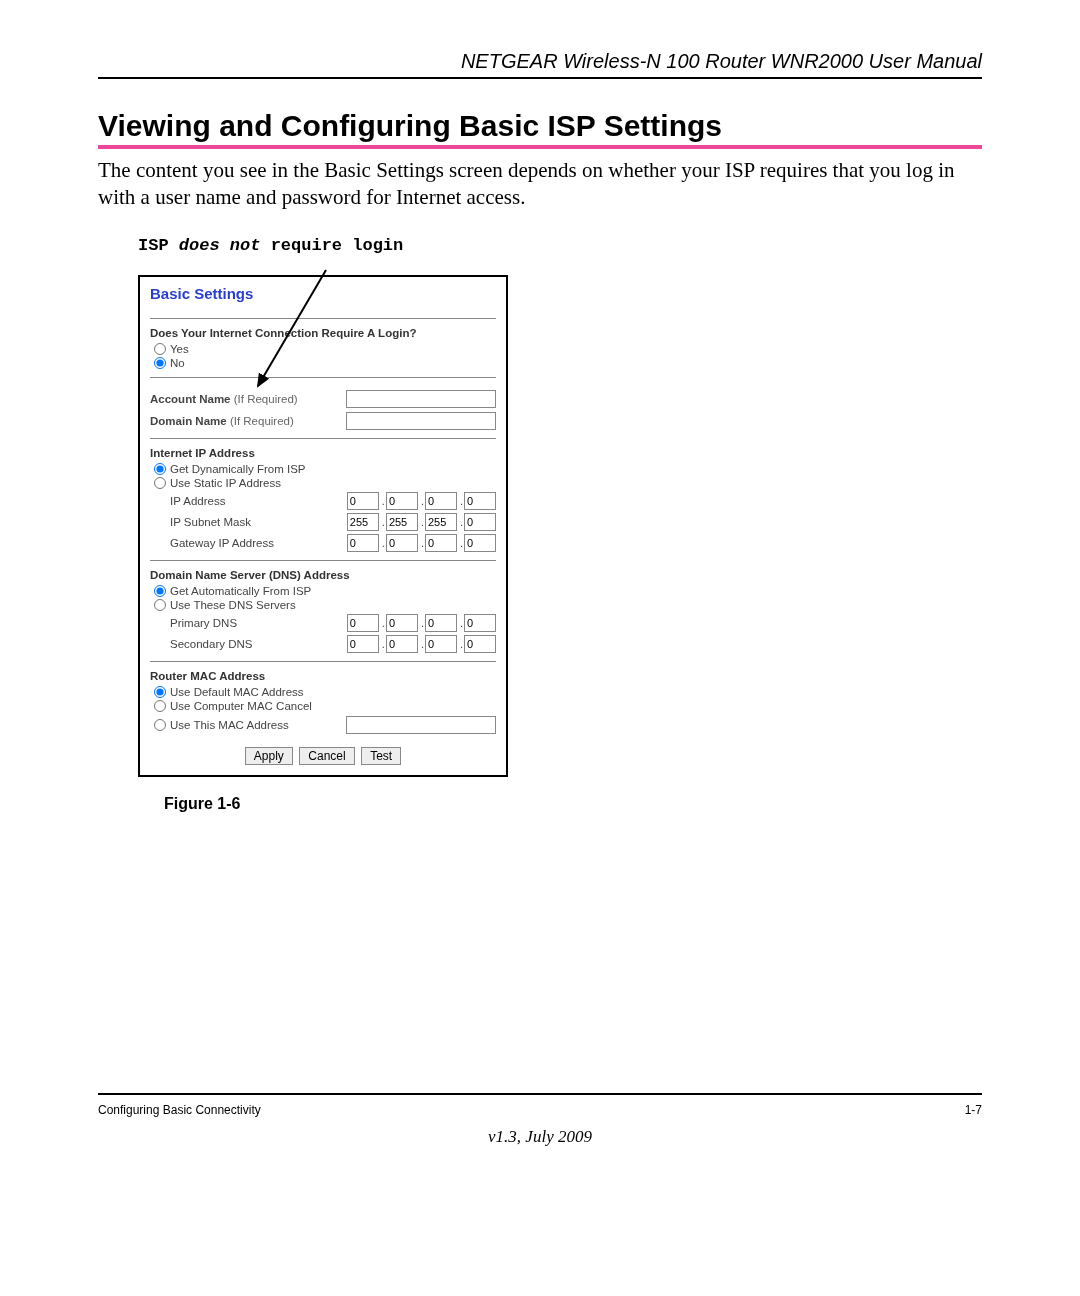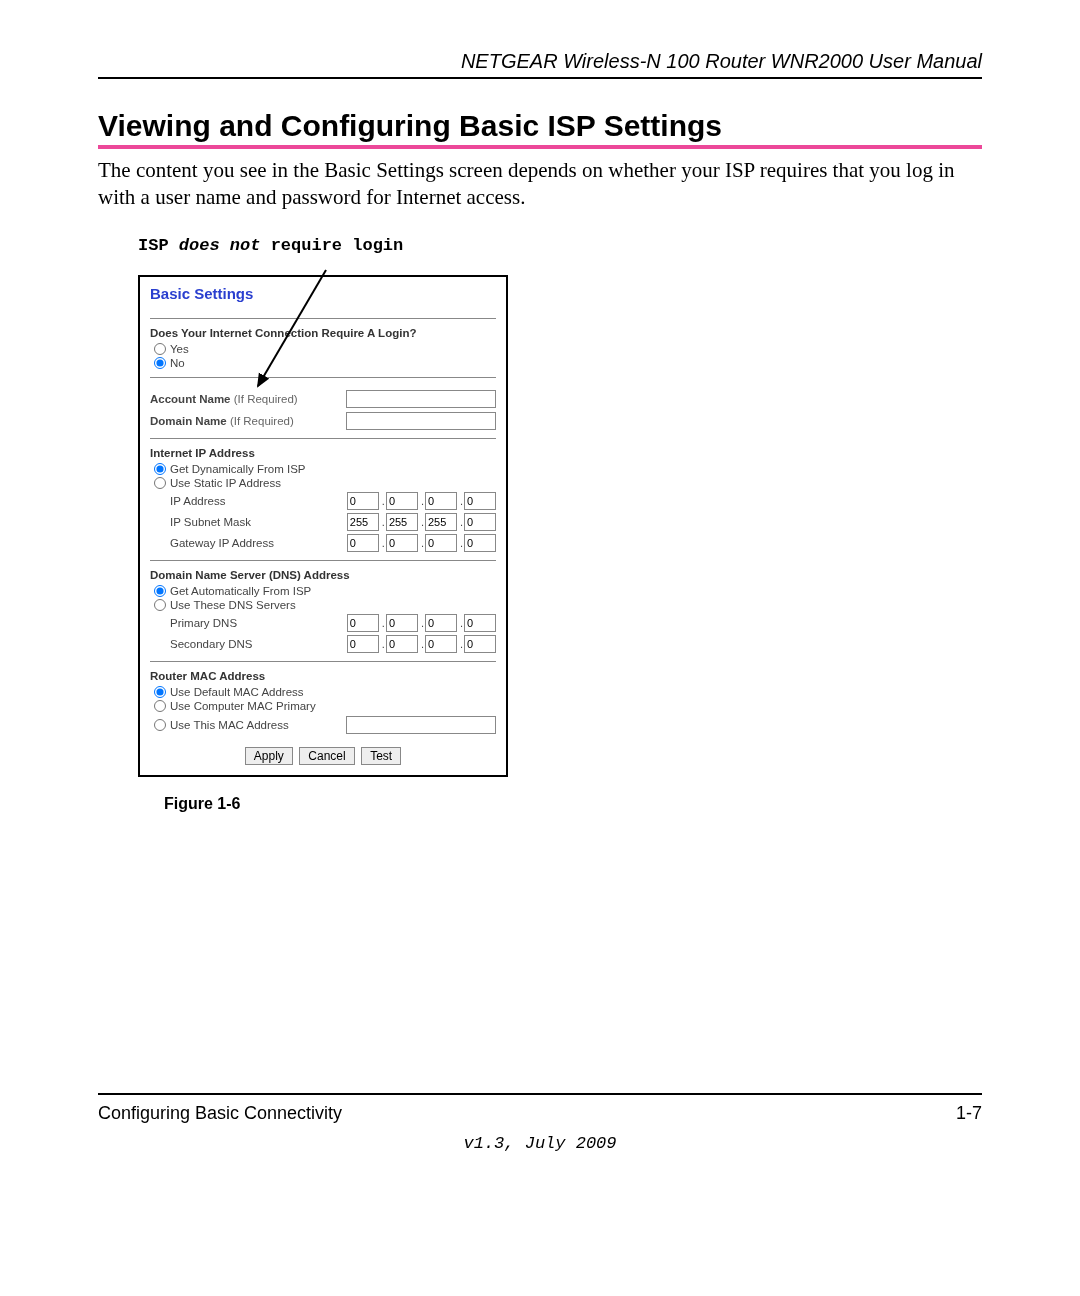--- a/index.html
+++ b/index.html
@@ -124,38 +124,38 @@
     pointer-events:none;
   }
   .fig-caption {
     font-family: Arial, Helvetica, sans-serif;
     font-weight: bold;
     font-size: 16px;
     margin-top: 18px;
     margin-left: 26px;
   }
   .footer {
-    font-family: Liberation Mono, monospace;
+    font-family: Liberation Serif, serif;
     font-size: 18px;
     display:flex;
     justify-content:space-between;
     margin-top: 4px;
   }
   .footer .ver {
     font-style: italic;
     text-align:center;
     width:100%;
     font-size:17px;
     margin-top:6px;
   }
   .footer-top {
     display:flex;
     justify-content:space-between;
     font-family: Arial, Helvetica, sans-serif;
-    font-size:18px;
+    font-size:12px;
     gap:29px;
   }
 </style>
 </head>
 <body>
 
 <div class="page">
 
   <div class="header-line">NETGEAR Wireless-N 100 Router WNR2000 User Manual</div>
   <hr class="top-hr">
@@ -287,21 +287,21 @@
       </div>
 
       <div class="sec">
         <div class="stitle">Router MAC Address</div>
         <div class="radio-row">
           <input type="radio" name="mac" checked="" style="">
           <span>Use Default MAC Address</span>
         </div>
         <div class="radio-row">
           <input type="radio" name="mac" style="">
-          <span>Use Computer MAC Primary</span>
+          <span>Use Computer MAC Cancel</span>
         </div>
         <div class="field-row">
           <span class="radio-row" style="flex:1">
             <input type="radio" name="mac" style="">
             <span>Use This MAC Address</span>
           </span>
           <input class="txt" type="text" style="">
         </div>
       </div>
 

